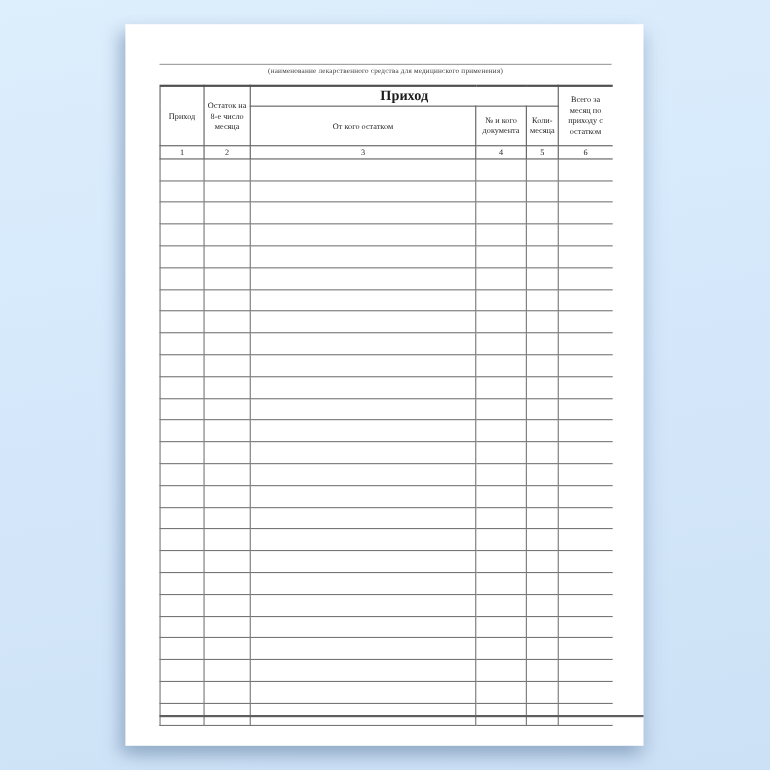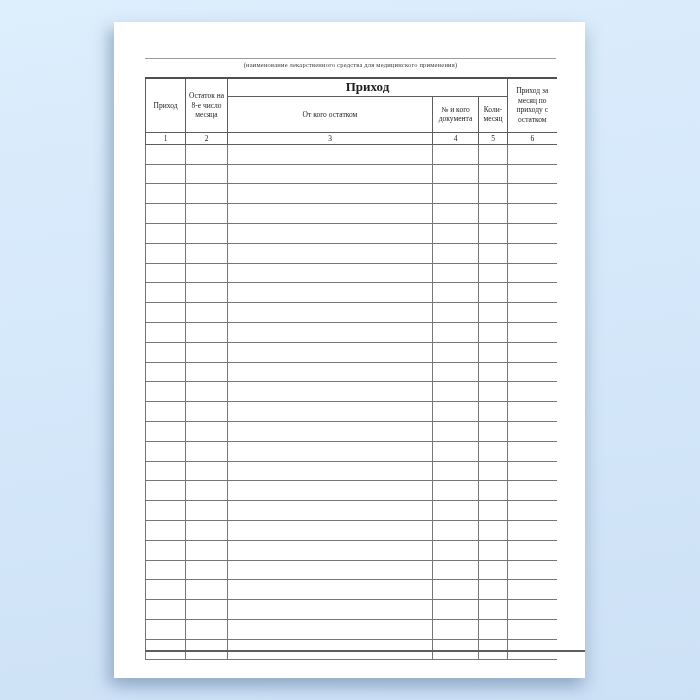--- a/index.html
+++ b/index.html
@@ -73,27 +73,27 @@
         <col style="width:205px">
         <col style="width:46px">
         <col style="width:29px">
         <col style="width:49px">
       </colgroup>
       <thead>
         <tr class="group-row">
           <th rowspan="2">Приход</th>
           <th rowspan="2">Остаток на 8-е число месяца</th>
           <th colspan="3" class="group-cell">Приход</th>
-          <th rowspan="2" class="last-col">Приход за месяц по приходу с остатком</th>
+          <th rowspan="2" class="last-col">Всего за месяц по приходу с остатком</th>
         </tr>
         <tr class="sub-row">
           <th>От кого остатком</th>
           <th>№ и кого документа</th>
           <th class="qty">Коли-
-месяц</th>
+месяца</th>
         </tr>
         <tr class="num-row">
           <td>1</td>
           <td>2</td>
           <td>3</td>
           <td>4</td>
           <td>5</td>
           <td class="last-col">6</td>
         </tr>
       </thead>

